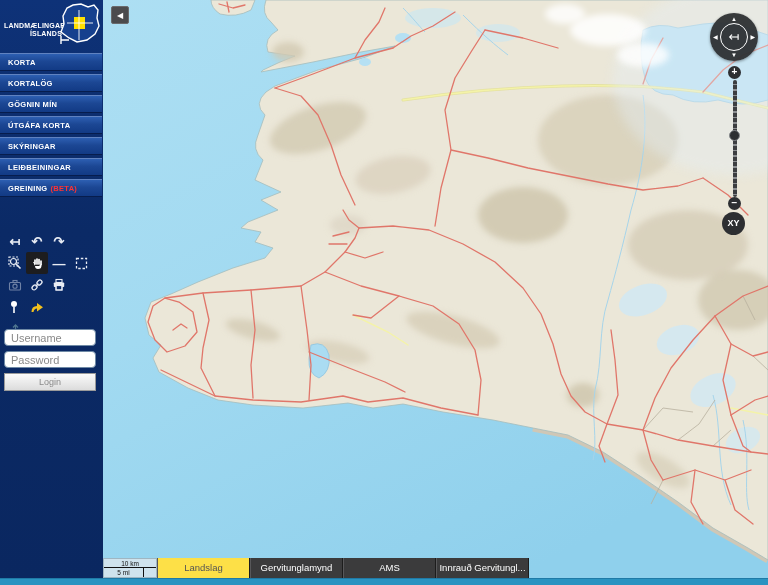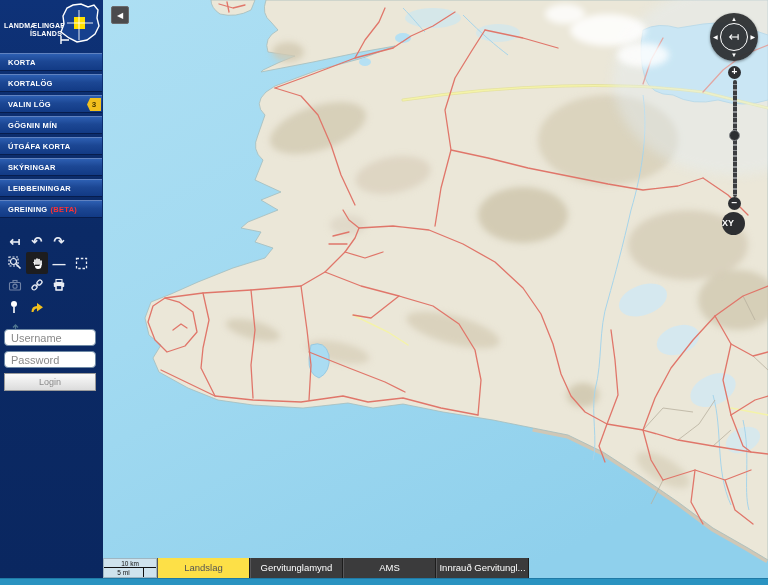--- a/index.html
+++ b/index.html
@@ -74,21 +74,21 @@
     line-height:12px; cursor:pointer; }
   .z-in { top:0; } .z-out { top:131px; }
   .ztrack { position:absolute; left:10.5px; top:14px; width:4px; height:117px;
     background:repeating-linear-gradient(180deg,#3c3e41 0 4px, #8d9093 4px 5.5px);
     border-radius:2px; cursor:pointer; }
   .zhandle { position:absolute; left:7px; top:64px; width:11px; height:11px;
     background:#2d2f32; border:1px solid #85888c; border-radius:50%; cursor:grab; }
 
   .xy-btn { position:absolute; left:722px; top:212px; width:23px; height:23px;
     background:#2d2f32; border-radius:50%; color:#fff; font-size:9px; font-weight:bold;
-    text-align:left; line-height:23px; z-index:6; cursor:pointer; }
+    text-align:center; line-height:23px; z-index:6; cursor:pointer; }
 
   
   .scalebar { position:absolute; left:103px; top:558px; width:54px; height:20px;
     background:#cfe3ed; border:1px solid #9fb6c2; z-index:6; font-size:6.5px; color:#111; }
   .scalebar .km { height:9px; text-align:center; line-height:9px;
     border-bottom:1px solid #111; }
   .scalebar .mi2 { height:9px; width:40px; text-align:center; line-height:9px;
     border-right:1px solid #111; }
 
   .tabs { position:absolute; left:157px; top:558px; height:20px; display:flex; z-index:6; }
@@ -288,24 +288,20 @@
     </div>
 
     <div class="menu">
       <div class="mi">
         <span>KORTA</span>
       </div>
       <div class="mi">
         <span>KORTALÖG</span>
       </div>
       <div class="mi">
-        <span>VALIN LÖG</span>
-        <span class="badge">3</span>
-      </div>
-      <div class="mi">
         <span>GÖGNIN MÍN</span>
       </div>
       <div class="mi">
         <span>ÚTGÁFA KORTA</span>
       </div>
       <div class="mi">
         <span>SKÝRINGAR</span>
       </div>
       <div class="mi">
         <span>LEIÐBEININGAR</span>

